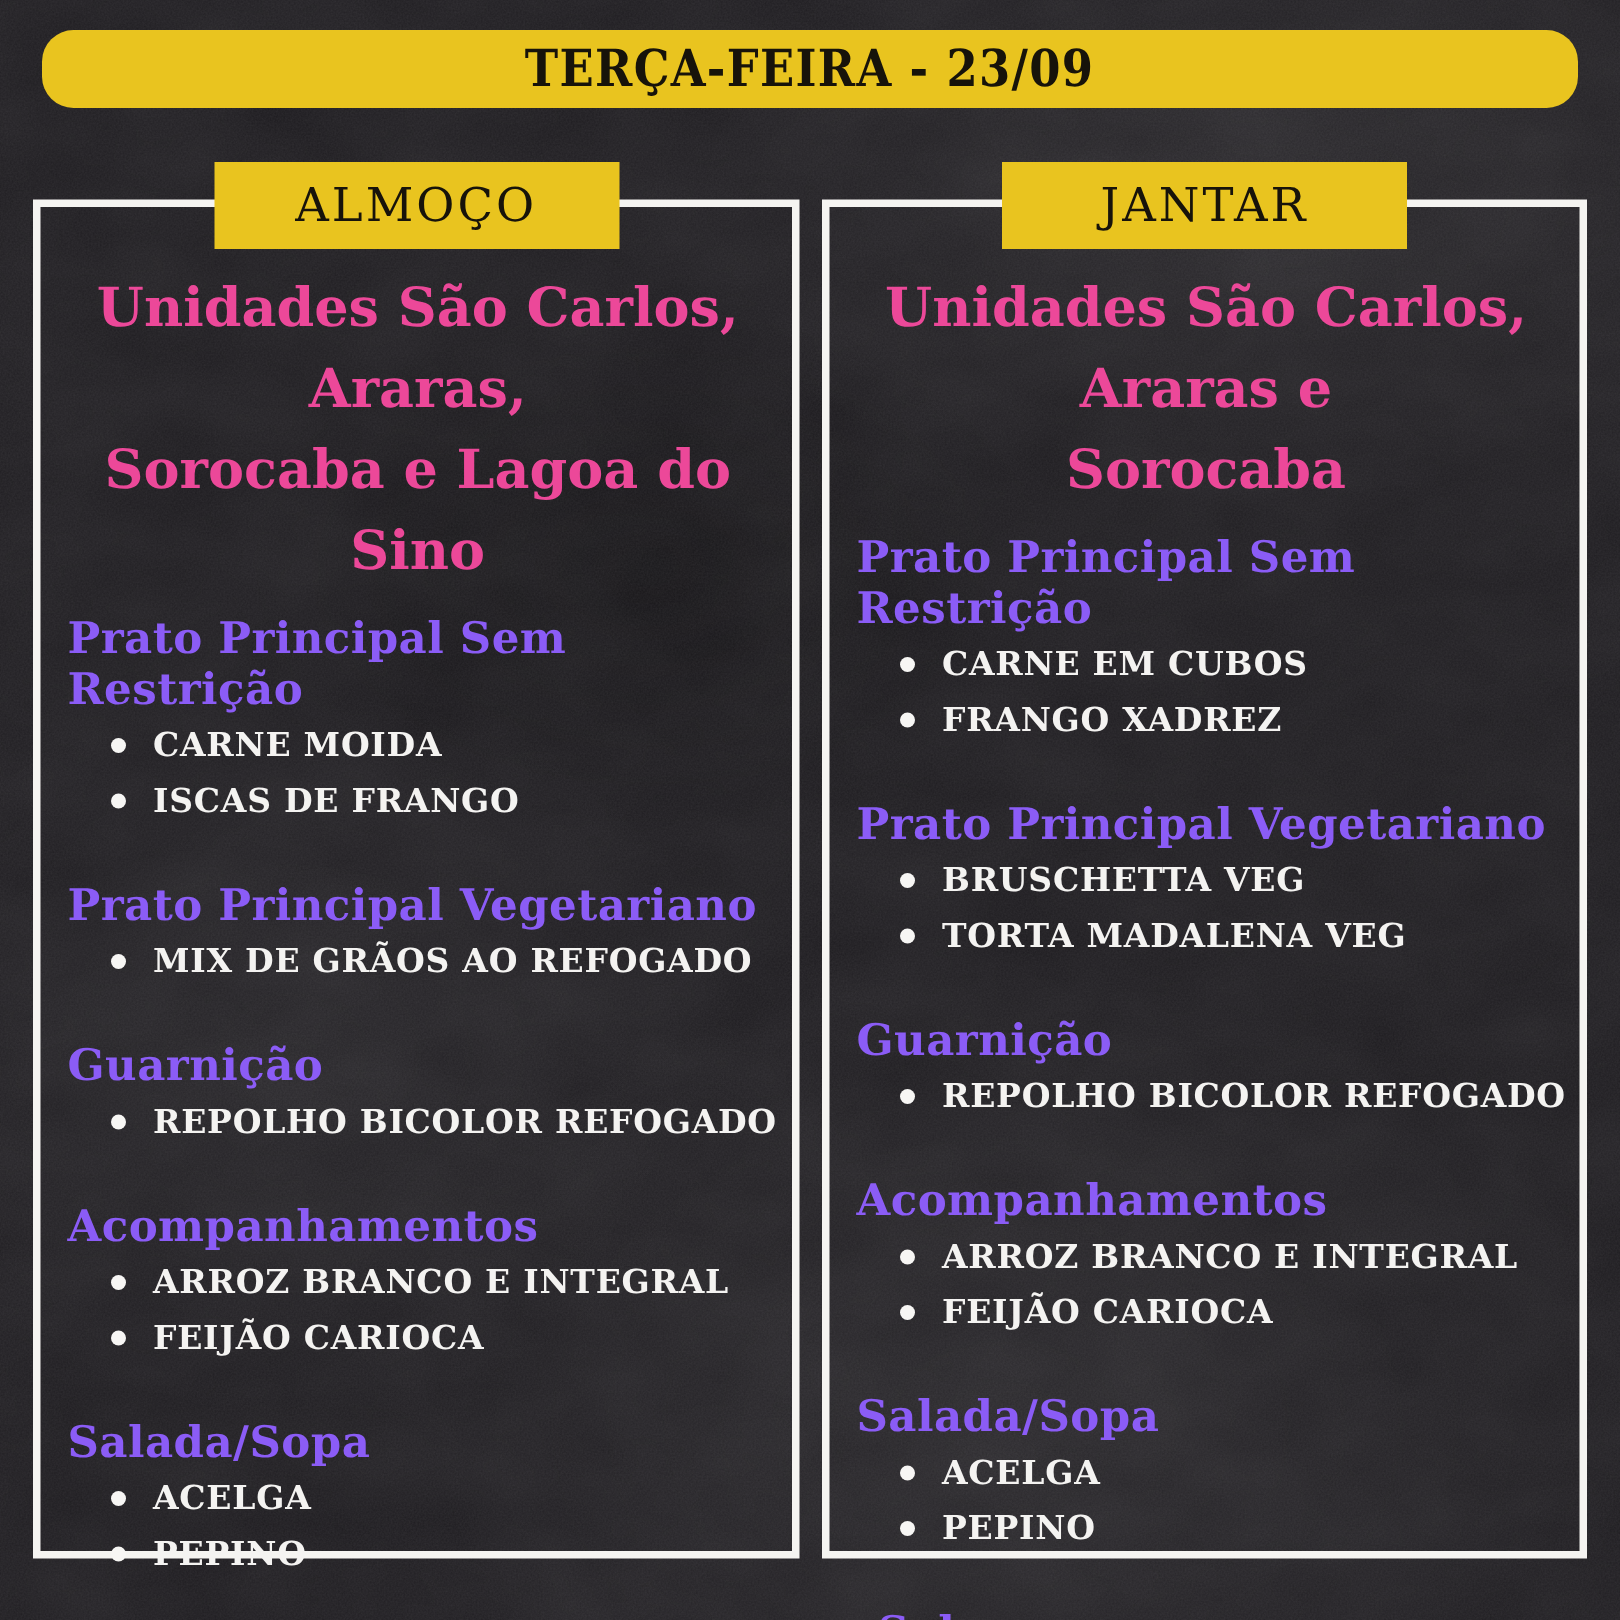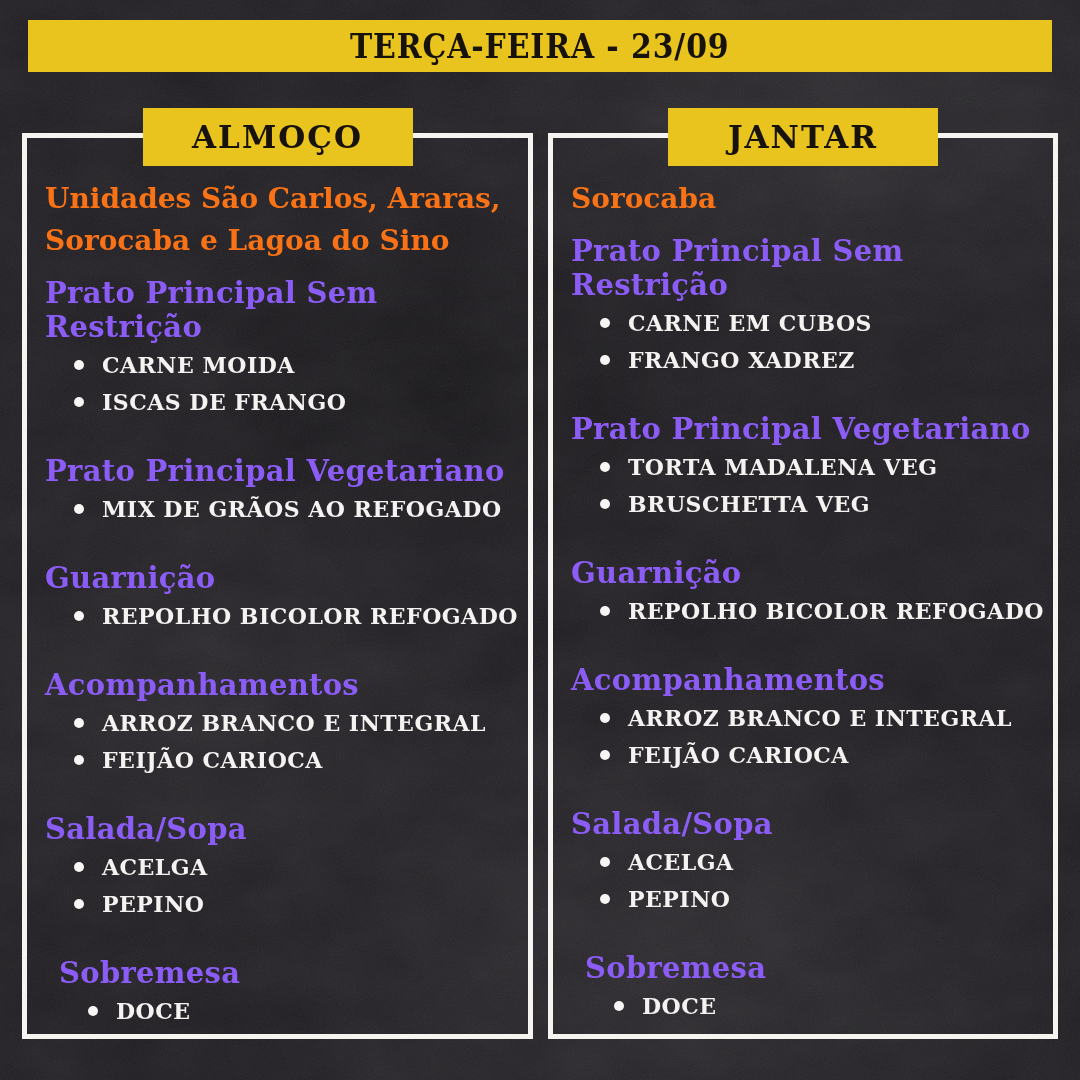--- a/index.html
+++ b/index.html
@@ -19,21 +19,21 @@
   }
   .noise-overlay {
     position: absolute; inset: 0; width: 1080px; height: 1080px;
     z-index: 0; pointer-events: none;
   }
   .banner {
     position: absolute; left: 28px; top: 20px;
     width: 1024px; height: 52px;
     background: #e9c41f;
     z-index: 2;
-    display: flex; align-items: center; justify-content: center;
+    display: flex; align-items: center; justify-content: center; border-radius: 21px;
   }
   .banner-text {
     color: #17130a;
     font-size: 34px; font-weight: bold;
     letter-spacing: 1px;
     transform: scaleX(0.88);
     transform-origin: center;
     white-space: nowrap;
   }
   .panel {
@@ -46,32 +46,33 @@
   .panel-right { left: 548px; width: 510px; }
   .panel-header {
     position: absolute; top: -30px; left: 50%;
     transform: translateX(-50%);
     width: 270px; height: 58px;
     background: #e9c41f;
     display: flex; align-items: center; justify-content: center;
     z-index: 3;
   }
   .panel-header-text {
-    color: #17130a; font-size: 31px; font-weight: bold;
+    color: #17130a; font-size: 31px; font-weight: normal;
     letter-spacing: 2px; white-space: nowrap;
   }
   .panel-content {
     position: relative;
     padding: 40px 16px 0 18px;
     height: 100%;
     box-sizing: border-box;
   }
   .subtitle {
-    color: #f97316;
-    font-size: 28px; font-weight: bold;
+    text-align: center;
+    color: #ec4899;
+    font-size: 36px; font-weight: bold;
     line-height: 1.5;
     margin-bottom: 14px;
   }
   .sections { display: flex; flex-direction: column; gap: 36px; }
   .section-title {
     margin: 0 0 8px 0;
     color: #8b5cf6;
     font-size: 29px; font-weight: bold;
     letter-spacing: 0.3px;
   }
@@ -191,20 +192,21 @@
     </div>
   </div>
 </div>
 
 <div class="panel panel-right">
   <div class="panel-header">
     <span class="panel-header-text">JANTAR</span>
   </div>
   <div class="panel-content">
     <div class="subtitle">
+      <div>Unidades São Carlos, Araras e</div>
       <div>Sorocaba</div>
     </div>
     <div class="sections">
       <div class="section">
         <h2 class="section-title">Prato Principal Sem Restrição</h2>
         <ul class="items">
           <li class="item">
               <span class="bullet"></span>
               <span class="item-text">CARNE EM CUBOS</span>
             </li>
@@ -212,26 +214,26 @@
               <span class="bullet"></span>
               <span class="item-text">FRANGO XADREZ</span>
             </li>
         </ul>
       </div>
       <div class="section">
         <h2 class="section-title">Prato Principal Vegetariano</h2>
         <ul class="items">
           <li class="item">
               <span class="bullet"></span>
+              <span class="item-text">BRUSCHETTA VEG</span>
+            </li>
+          <li class="item">
+              <span class="bullet"></span>
               <span class="item-text">TORTA MADALENA VEG</span>
             </li>
-          <li class="item">
-              <span class="bullet"></span>
-              <span class="item-text">BRUSCHETTA VEG</span>
-            </li>
         </ul>
       </div>
       <div class="section">
         <h2 class="section-title">Guarnição</h2>
         <ul class="items">
           <li class="item">
               <span class="bullet"></span>
               <span class="item-text">REPOLHO BICOLOR REFOGADO</span>
             </li>
         </ul>

